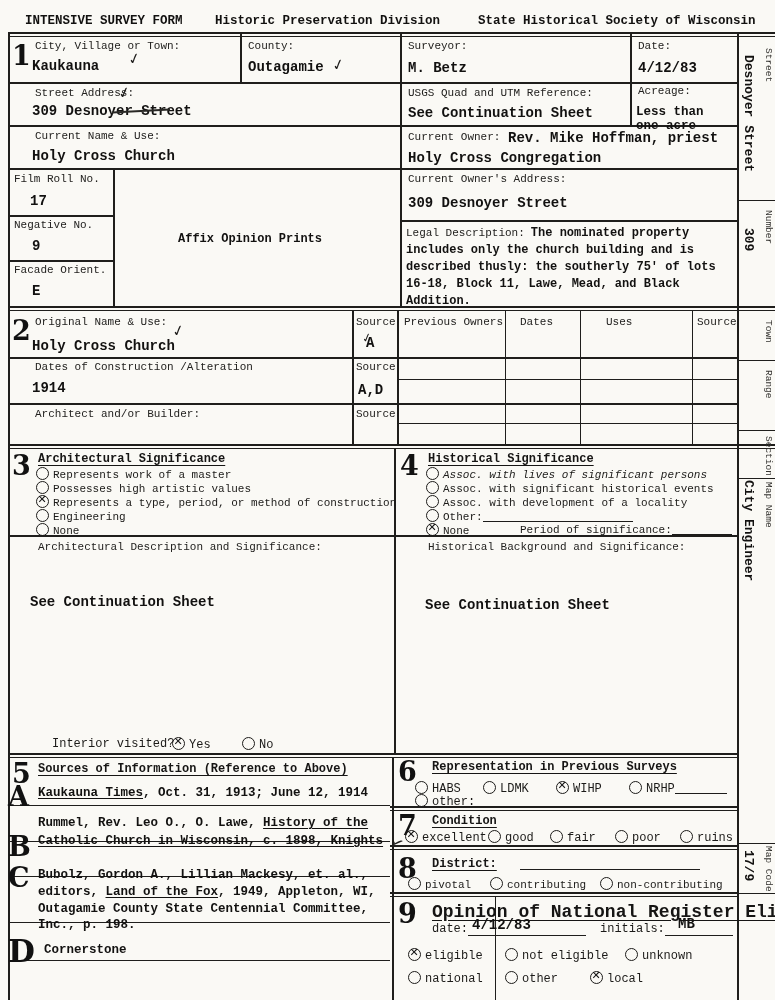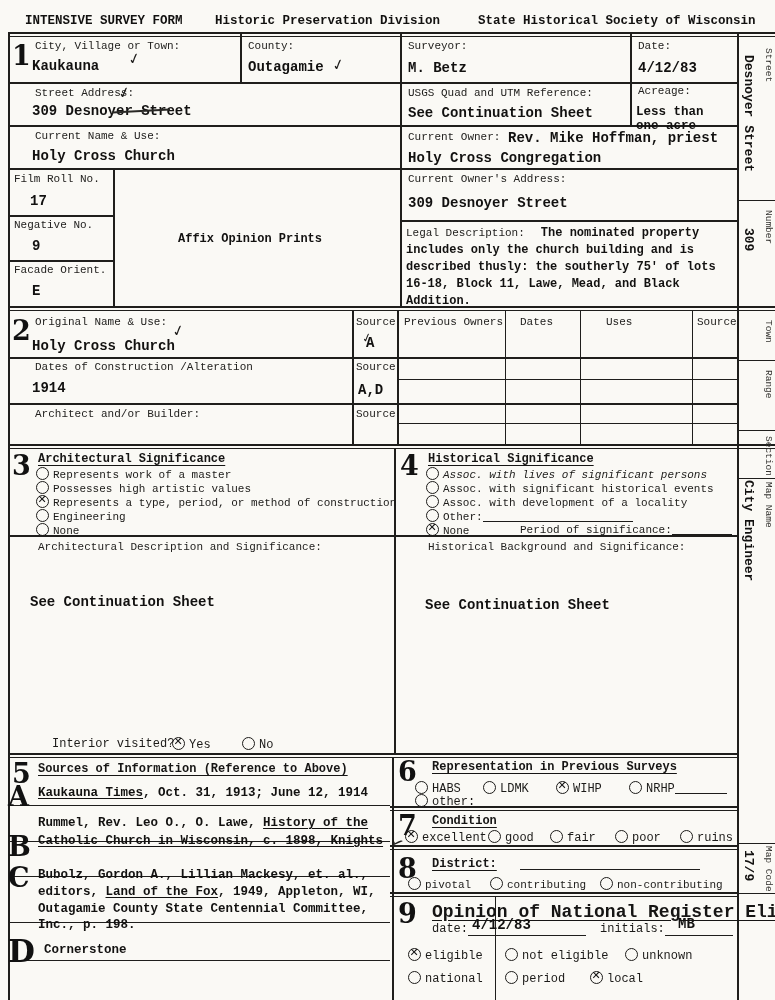--- a/index.html
+++ b/index.html
@@ -4,21 +4,21 @@
 <style>
   html,body{margin:0;padding:0;background:#ffffff;}
   .page{position:relative;width:775px;height:1000px;background:#faf9f5;
         font-family:"Liberation Mono",monospace;color:#1a1a1a;overflow:hidden;}
   .hl{position:absolute;background:#1f1e1c;height:2px;}
   .hl.t1{height:1px;}
   .vl{position:absolute;background:#1f1e1c;width:2px;}
   .vl.t1{width:1px;}
   .lbl{position:absolute;font-size:11px;white-space:nowrap;color:#22211f;}
   .val{position:absolute;font-size:14px;font-weight:700;white-space:nowrap;color:#121110;}
-  .ilbl{font-size:11px;color:#22211f;margin-right:16px;}
+  .ilbl{font-size:11px;color:#22211f;margin-right:6px;}
   .ival{font-size:12px;font-weight:700;color:#121110;}
   .wrapbox{position:absolute;white-space:normal;}
   .num{position:absolute;font-family:"DejaVu Serif",serif;font-weight:700;font-size:27px;line-height:1;color:#111;}
   .bigletter{position:absolute;font-family:"DejaVu Serif",serif;font-weight:700;font-size:27px;line-height:1;color:#111;}
   .hd{position:absolute;font-size:12px;font-weight:700;white-space:nowrap;
       text-decoration:underline;text-underline-offset:3px;color:#161514;}
   .opt{position:absolute;font-size:12px;white-space:nowrap;color:#1b1a18;}
   .opt.sm{font-size:11px;}
   .r{display:inline-block;width:11px;height:11px;border:1.8px solid #1d1c1a;border-radius:50%;
      position:relative;vertical-align:-2px;margin-right:4px;background:transparent;}
@@ -229,21 +229,21 @@
   <div class="opt" style="left:432px;top:922px;">date:</div>
   <div class="val" style="left:472px;top:917px;">4/12/83</div>
   <div class="hl t1" style="left:468px;top:935px;width:118px;"></div>
   <div class="opt" style="left:600px;top:922px;">initials:</div>
   <div class="val" style="left:678px;top:916px;">MB</div>
   <div class="hl t1" style="left:665px;top:935px;width:68px;"></div>
   <div class="opt" style="left:408px;top:948px;"><span class="r checked"></span><span>eligible</span></div>
   <div class="opt" style="left:505px;top:948px;"><span class="r"></span><span>not eligible</span></div>
   <div class="opt" style="left:625px;top:948px;"><span class="r"></span><span>unknown</span></div>
   <div class="opt" style="left:408px;top:971px;"><span class="r"></span><span>national</span></div>
-  <div class="opt" style="left:505px;top:971px;"><span class="r"></span><span>period</span></div>
+  <div class="opt" style="left:505px;top:971px;"><span class="r"></span><span>other</span></div>
   <div class="opt" style="left:590px;top:971px;"><span class="r checked"></span><span>local</span></div>
 
   <div class="vlbl" style="left:763px;top:48px;">Street</div>
   <div class="vval" style="left:741px;top:55px;">Desnoyer Street</div>
   <div class="vlbl" style="left:763px;top:210px;">Number</div>
   <div class="vval" style="left:741px;top:228px;">309</div>
   <div class="vlbl" style="left:763px;top:320px;">Town</div>
   <div class="vlbl" style="left:763px;top:370px;">Range</div>
   <div class="vlbl" style="left:763px;top:436px;">Section</div>
   <div class="vlbl" style="left:763px;top:482px;">Map Name</div>

